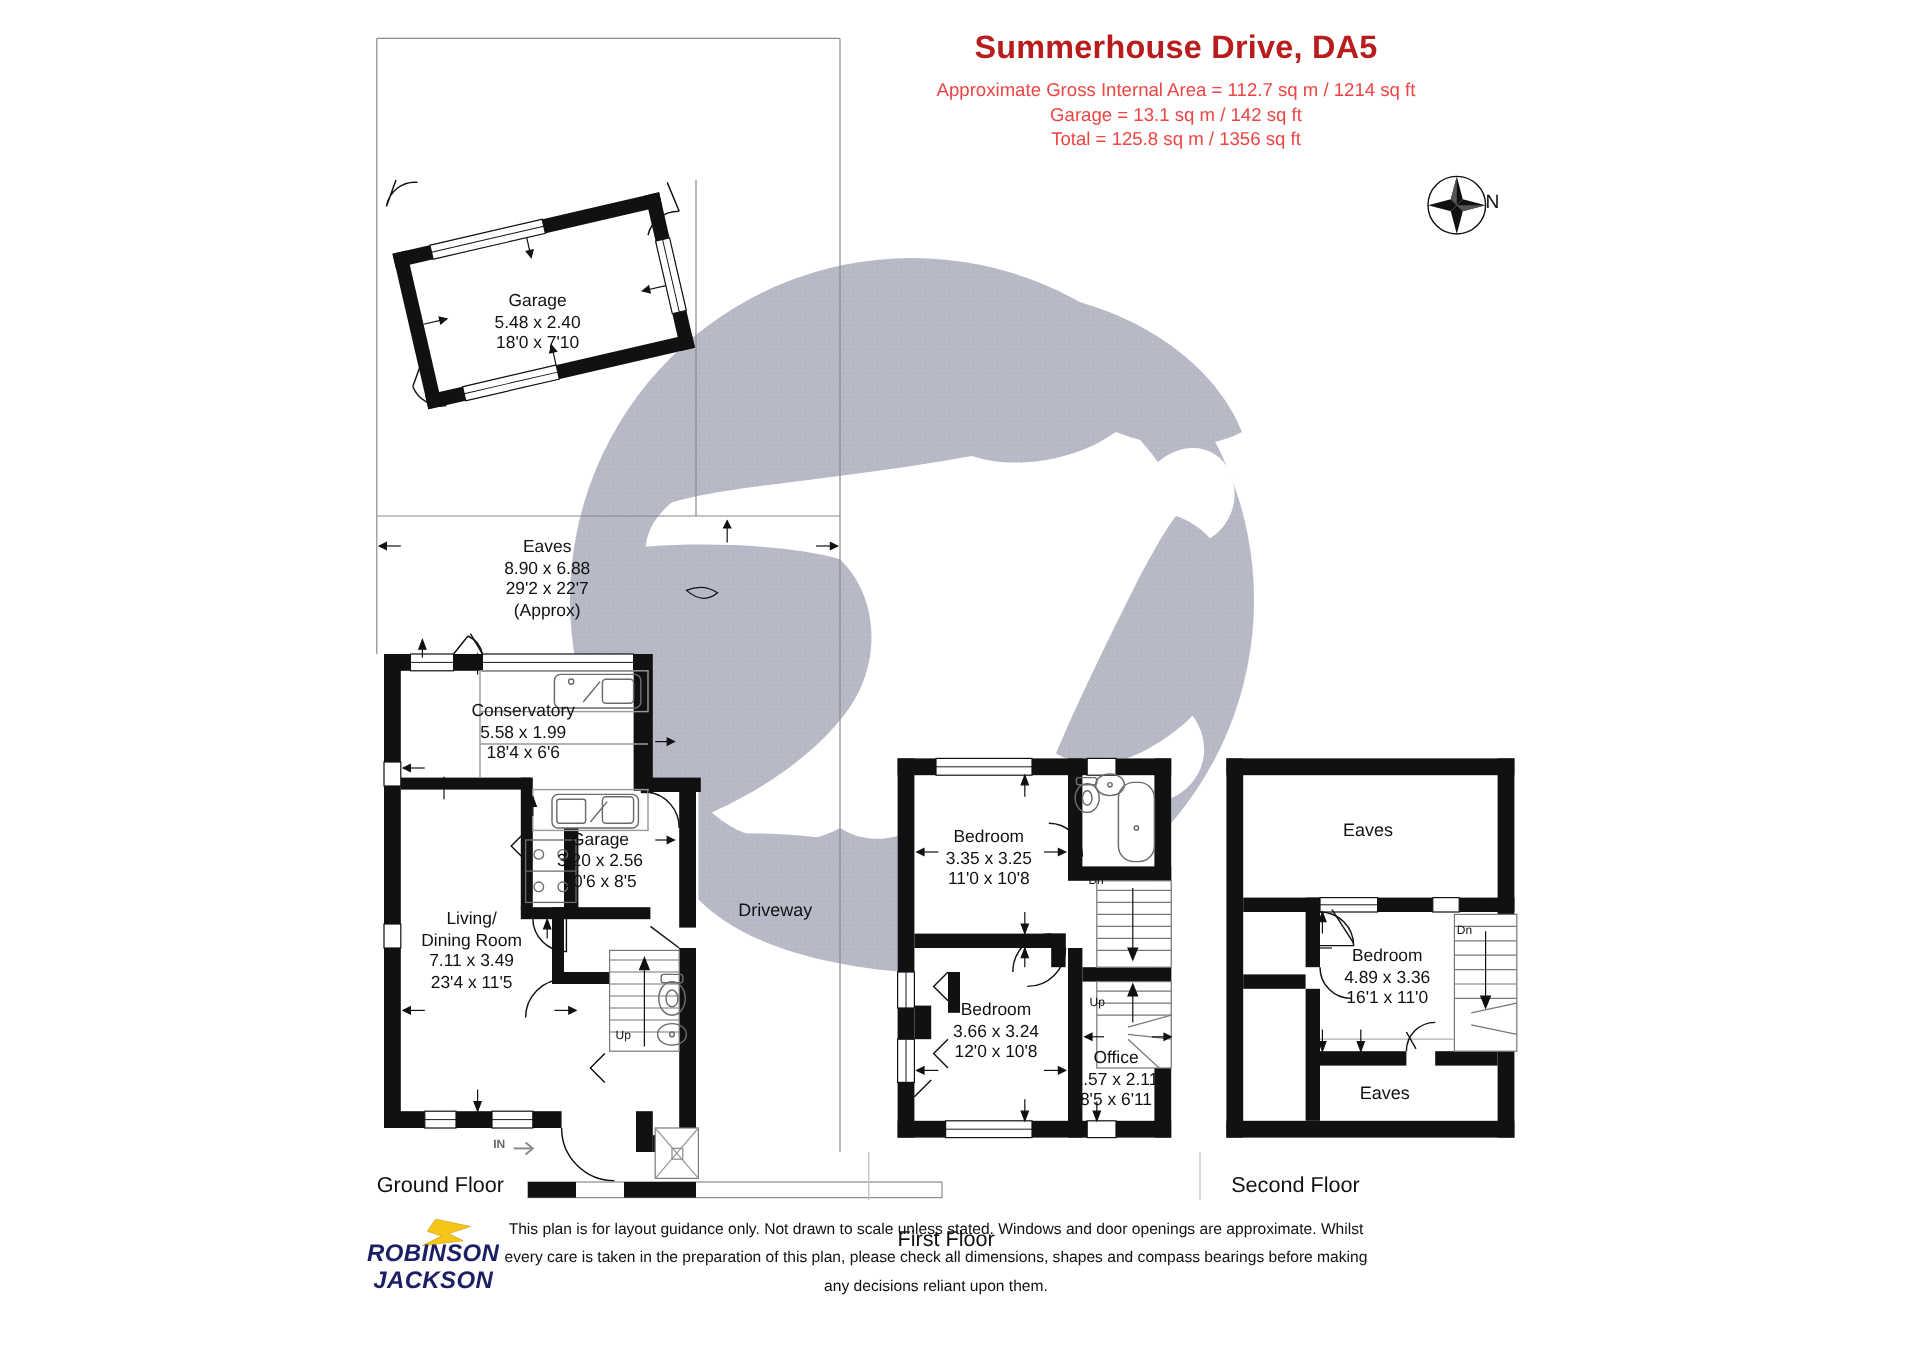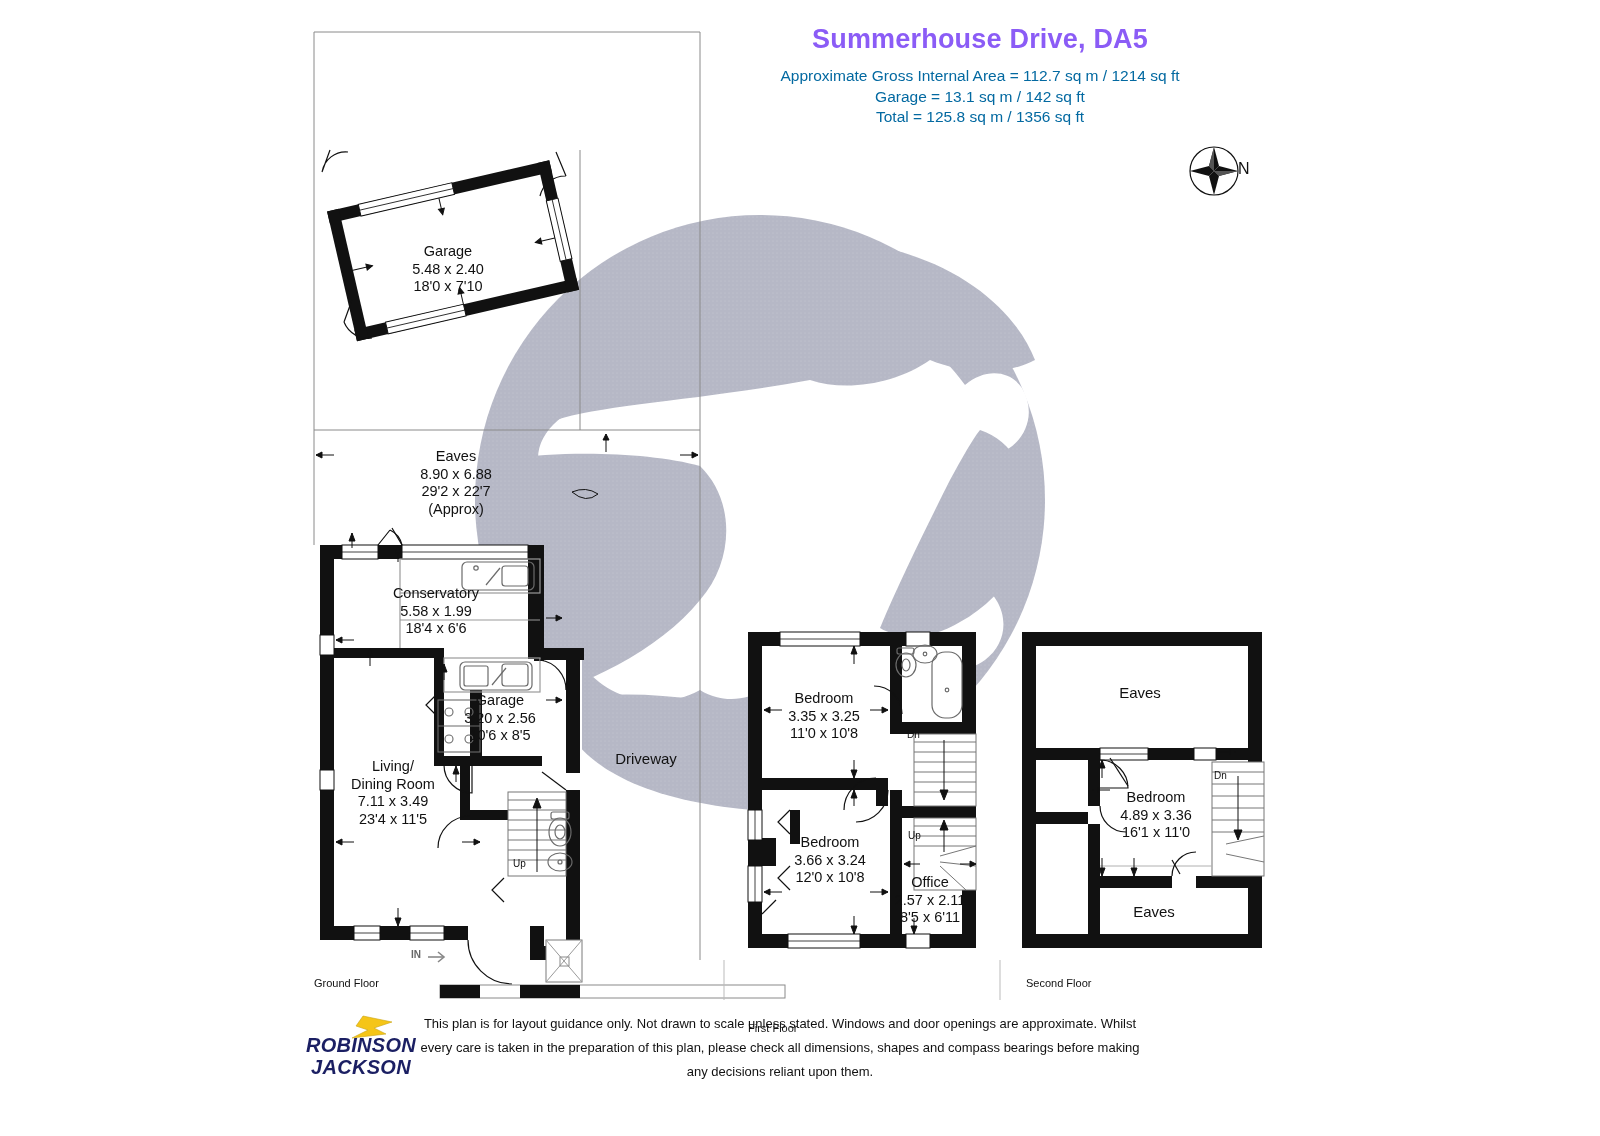--- a/index.html
+++ b/index.html
@@ -3,29 +3,29 @@
 <meta charset="utf-8">
 <style>
   html,body{margin:0;padding:0;background:#ffffff;}
   body{width:1600px;height:1136px;position:relative;overflow:hidden;
        font-family:"Liberation Sans","DejaVu Sans",sans-serif;color:#111;}
   .stage{position:absolute;left:0;top:0;width:1600px;height:1136px;}
   svg.plan{position:absolute;left:0;top:0;width:1600px;height:1136px;}
 
   
   .title{position:absolute;left:760px;top:24px;width:440px;text-align:center;
-         font-size:27px;font-weight:bold;letter-spacing:.2px;color:#8b5cf6;}
+         font-size:27px;font-weight:bold;letter-spacing:.2px;color:#b91c1c;}
   .areas{position:absolute;left:740px;top:66px;width:480px;text-align:center;
-         font-size:15.5px;line-height:20.5px;color:#0369a1;}
+         font-size:15.5px;line-height:20.5px;color:#ef4444;}
 
   
   .lbl{position:absolute;text-align:center;font-size:14.5px;line-height:17.5px;
        color:#111;white-space:nowrap;}
   .lbl.big{font-size:15px;line-height:18px;}
-  .floorlbl{position:absolute;font-size:11px;color:#111;}
+  .floorlbl{position:absolute;font-size:18px;color:#111;}
   .tiny{position:absolute;font-size:10px;color:#111;}
   .compass-n{position:absolute;left:1238px;top:160px;font-size:16px;color:#111;}
 
   
   .disclaimer{position:absolute;left:410px;top:1012px;width:740px;text-align:center;
               font-size:13px;line-height:24px;color:#111;
               font-family:"Liberation Sans","DejaVu Sans",sans-serif;}
   .produced{position:absolute;left:410px;top:1084px;width:740px;text-align:center;
             font-size:16.5px;color:#111;}
   .logo{position:absolute;left:305px;top:1014px;width:112px;height:64px;}

